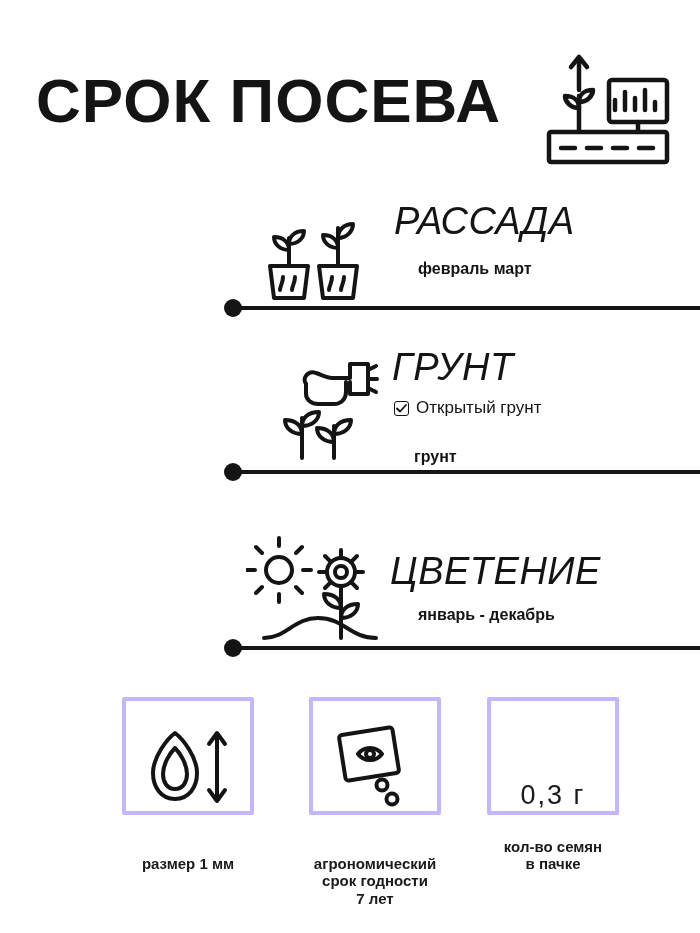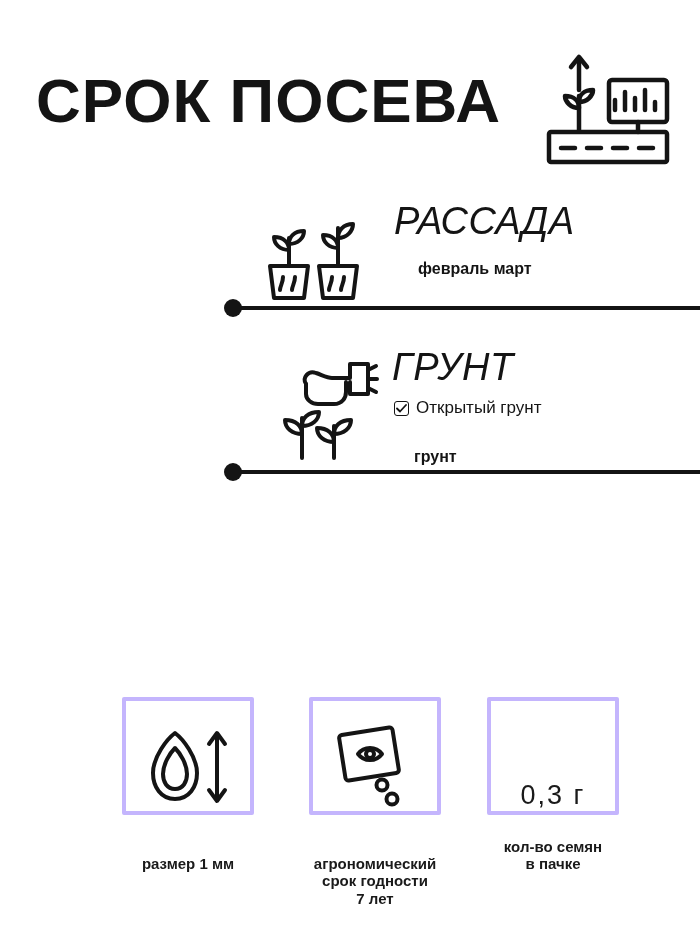--- a/index.html
+++ b/index.html
@@ -220,20 +220,43 @@
             <path d="M1 4.5 L4 7.5 L10 1"></path>
           </svg>
       </span>
       <span>Открытый грунт</span>
     </div>
     <div class="sec-sub2" style="left:414px;top:108px">грунт</div>
     <div class="rule" style="top:130px"></div>
     <div class="dot" style="top:123px"></div>
   </div>
 
+  <div class="section" style="top:520px;height:145px">
+    <div style="position:absolute;left:246px;top:6px">
+      <svg width="150" height="132" viewBox="0 0 150 132" fill="none" stroke="#141414" stroke-width="4" stroke-linecap="round" stroke-linejoin="round">
+
+        <circle cx="33" cy="44" r="13"></circle>
+        <path d="M33 20 L33 12 M33 76 L33 68 M9 44 L1 44 M65 44 L57 44 M16 27 L10 21 M50 61 L56 67 M50 27 L56 21 M16 61 L10 67"></path>
+
+        <circle cx="95" cy="46" r="14"></circle>
+        <circle cx="95" cy="46" r="6"></circle>
+        <path d="M95 32 L95 24 M95 60 L95 68 M81 46 L73 46 M109 46 L117 46 M85 36 L79 30 M105 56 L111 62 M105 36 L111 30 M85 56 L79 62"></path>
+
+        <path d="M95 60 L95 112"></path>
+        <path d="M95 82 C85 82 78 76 78 68 C89 68 95 74 95 82 Z"></path>
+        <path d="M95 92 C105 92 112 86 112 78 C101 78 95 84 95 92 Z"></path>
+
+        <path d="M18 112 C40 112 48 92 72 92 C98 92 104 112 130 112"></path>
+      </svg>
+    </div>
+    <div class="sec-label" style="left:390px;top:30px">ЦВЕТЕНИЕ</div>
+    <div class="sec-sub" style="left:418px;top:86px">январь - декабрь</div>
+    <div class="rule" style="top:126px"></div>
+    <div class="dot" style="top:119px"></div>
+  </div>
 
   <div class="cards">
 
     <div class="card" style="left:122px;top:0">
       <span>
         <svg width="86" height="80" viewBox="0 0 86 80" fill="none" stroke="#141414" stroke-width="4" stroke-linecap="round" stroke-linejoin="round">
           <path d="M30 72 C16 72 8 60 8 46 C8 30 22 12 30 6 C38 12 52 30 52 46 C52 60 44 72 30 72 Z"></path>
           <path d="M30 62 C22 62 18 55 18 47 C18 37 25 26 30 21 C35 26 42 37 42 47 C42 55 38 62 30 62 Z"></path>
           <path d="M72 8 L72 72"></path>
           <path d="M64 17 L72 6 L80 17"></path>

